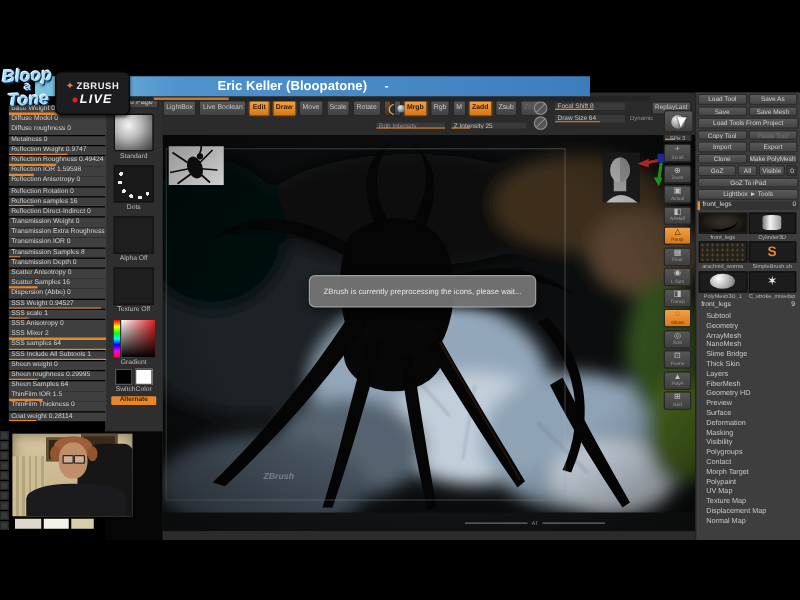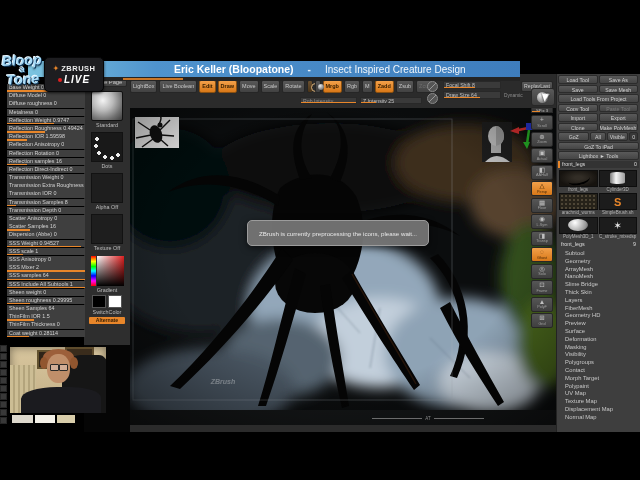--- a/index.html
+++ b/index.html
@@ -2,21 +2,21 @@
 <html style="--accent: #e8862a;"><head>
 <meta charset="utf-8">
 <style>
   :root{ --accent:#e8862a; }
   html,body{margin:0;padding:0;}
   body{width:640px;height:480px;background:#000;position:relative;overflow:hidden;
        font-family:"Liberation Sans",sans-serif; -webkit-font-smoothing:antialiased;}
   .abs{position:absolute;}
 
   
-  #bluebar{left:28px;top:61px;width:492px;height:16px;
+  #bluebar{left:28px;top:61px;width:444px;height:16px;
     background:linear-gradient(90deg,#7cc4e0,#4f93cd 26%,#3e7dbd);
     display:flex;align-items:center;gap:14px;padding-left:146px;box-sizing:border-box;z-index:28;}
   #bluebar .t1{font-size:10.5px;font-weight:bold;color:#fff;white-space:nowrap;}
   #bluebar .sep{font-size:10px;font-weight:bold;color:#e8f2fa;}
   #bluebar .t2{font-size:10px;color:#f2f7fb;white-space:nowrap;}
   #sliver{left:100px;top:77px;width:420px;height:4px;background:#242424;z-index:27;}
   #sliver i{position:absolute;left:23px;top:1px;width:60px;height:1.5px;background:var(--accent);opacity:.85;}
 
   #blogo{left:0;top:55px;width:46px;height:62px;z-index:31;transform:rotate(-3deg);text-align:center;}
   #blogo .bl{font-weight:bold;font-style:italic;color:#a8dcf8;line-height:.82;
@@ -272,21 +272,20 @@
   <span class="ttxt">AT</span>
   <span class="tline"></span>
 </div>
 
 <div class="abs" id="sliver">
     <i></i>
   </div>
 <div class="abs" id="bluebar">
   <span class="t1">Eric Keller (Bloopatone)</span>
   <span class="sep">-</span>
-  <span class="t2">Insect Inspired Creature Design</span>
 </div>
 <div class="abs" id="blogo">
   <div class="bl b1">Bloop</div>
   <div class="bl b2">a</div>
   <div class="bl b3">Tone</div>
 </div>
 <div class="abs" id="zlbadge">
   <div class="row">
     <span class="fig">✦</span>
     <span class="brand">ZBRUSH</span>

